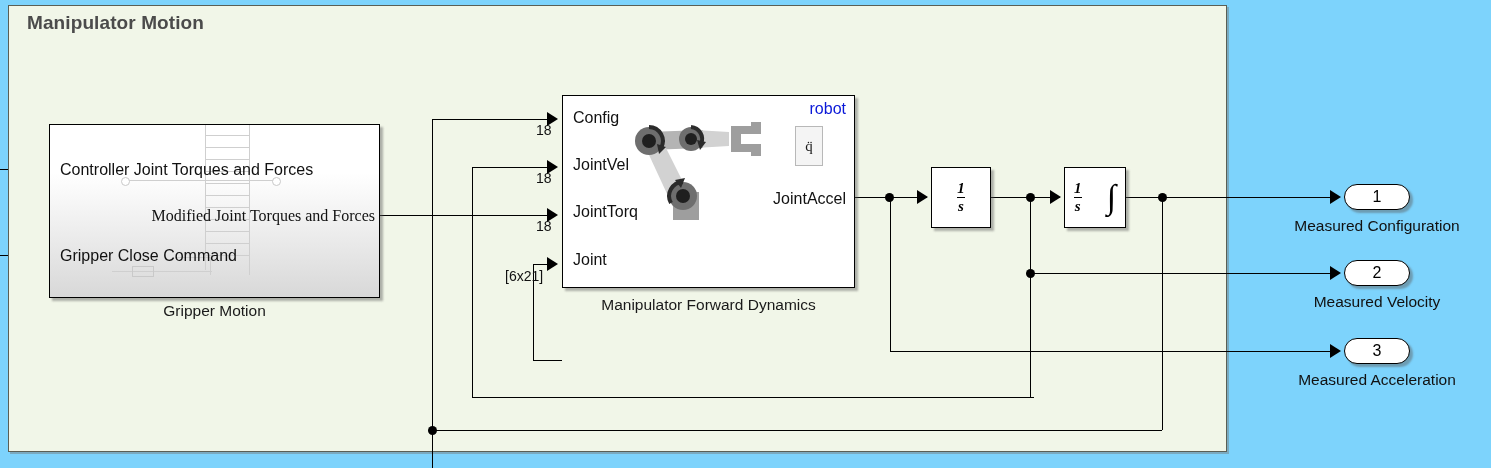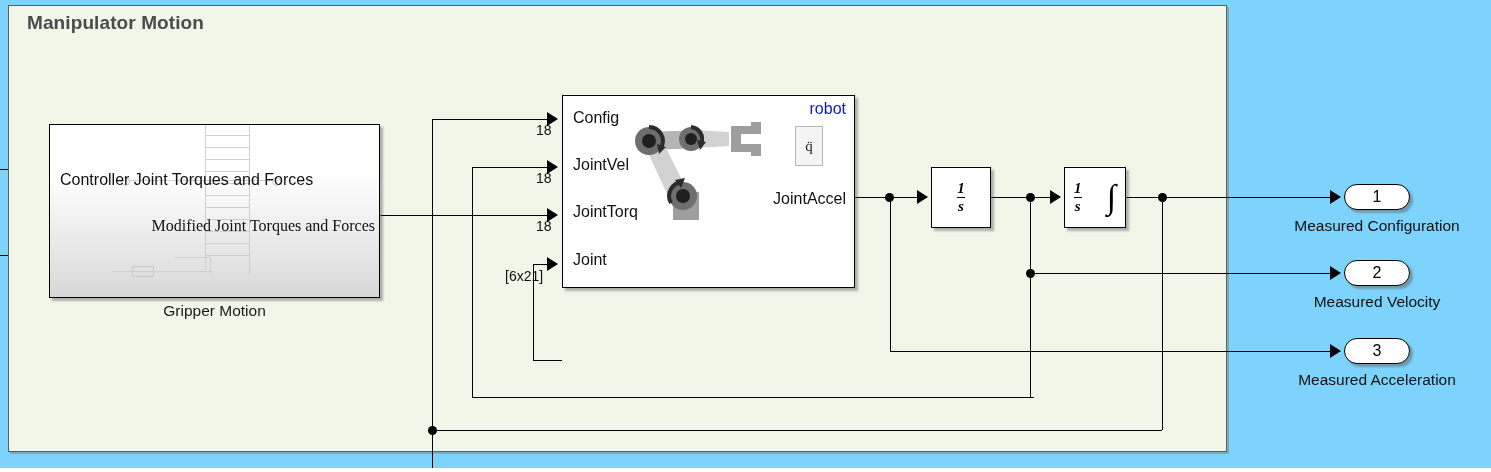--- a/index.html
+++ b/index.html
@@ -36,21 +36,21 @@
     text-align:center;
   }
 
   
   #gripper-block{
     left:49px;top:124px;width:331px;height:174px;
     background:linear-gradient(180deg,#ffffff 0%,#ffffff 28%,#ededed 62%,#d8d8d8 100%);
     overflow:hidden;
   }
   .gp-port{
-    position:absolute;font-size:16px;color:#111;white-space:nowrap;margin-top:10px;
+    position:absolute;font-size:16px;color:#111;white-space:nowrap;
   }
   .ghost-line{position:absolute;background:#cfcfcf;}
   .ghost-box{position:absolute;border:1px solid #c9c9c9;background:transparent;}
   .ghost-circ{position:absolute;border:1px solid #c9c9c9;border-radius:50%;background:#fff;}
 
   
   #robot-block{left:562px;top:95px;width:293px;height:193px;padding-left:12px;}
   #robot-tag{
     position:absolute;right:8px;top:4px;
     font-size:16px;color:#0a18d8;font-weight:normal;
@@ -189,20 +189,21 @@
     <div class="ghost-line" style="left:75px;top:55px;width:150px;height:1px;"></div>
     <div class="ghost-circ" style="left:71px;top:52px;width:7px;height:7px;"></div>
     <div class="ghost-circ" style="left:222px;top:52px;width:7px;height:7px;"></div>
     <div class="ghost-line" style="left:62px;top:146px;width:100px;height:1px;"></div>
     <div class="ghost-box" style="left:82px;top:141px;width:20px;height:9px;"></div>
     <div class="ghost-line" style="left:125px;top:132px;width:35px;height:1px;"></div>
     <div class="ghost-line" style="left:160px;top:132px;width:1px;height:18px;"></div>
 
     <span class="gp-port" style="left:10px;top:36px;">Controller Joint Torques and Forces</span>
     <span class="gp-port" style="right:4px;top:82px;font-family:Liberation Serif, serif;">Modified Joint Torques and Forces</span>
+    <span class="gp-port" style="left:10px;top:122px;">Gripper Close Command</span>
   </div>
   <div class="blk-label" style="left:49px;top:302px;width:331px;">Gripper Motion</div>
 
   <div class="blk" id="robot-block">
     <span id="robot-tag">robot</span>
 
     <span class="rb-port" style="left:10px;top:13px;">Config</span>
     <span class="rb-port" style="left:10px;top:60px;">JointVel</span>
     <span class="rb-port" style="left:10px;top:107px;">JointTorq</span>
     <span class="rb-port" style="left:10px;top:155px;">Joint</span>
@@ -232,20 +233,21 @@
       <path d="M66 9 A12 12 0 0 1 76 26" stroke="#2b2b2b" stroke-width="4" fill="none"></path>
       <path d="M72 22 L81 24 L75 32 Z" fill="#2b2b2b"></path>
 
       <circle cx="58" cy="78" r="14" fill="#6e6e6e"></circle>
       <circle cx="58" cy="78" r="7" fill="#1f1f1f"></circle>
       <path d="M58 64 A14 14 0 0 0 46 85" stroke="#2b2b2b" stroke-width="4" fill="none"></path>
       <path d="M50 62 L60 60 L56 70 Z" fill="#2b2b2b"></path>
     </svg>
     <div id="qdd-box">q̈</div>
   </div>
+  <div class="blk-label" style="left:562px;top:296px;width:293px;">Manipulator Forward Dynamics</div>
 
   <span class="sig-label" style="left:536px;top:122px;">18</span>
   <span class="sig-label" style="left:536px;top:170px;">18</span>
   <span class="sig-label" style="left:536px;top:218px;">18</span>
   <span class="sig-label" style="left:505px;top:268px;">[6x21]</span>
 
   <div class="blk" id="int1">
     <div class="frac">
       <span class="frac-inner">
         <span class="frac-num">1</span>

